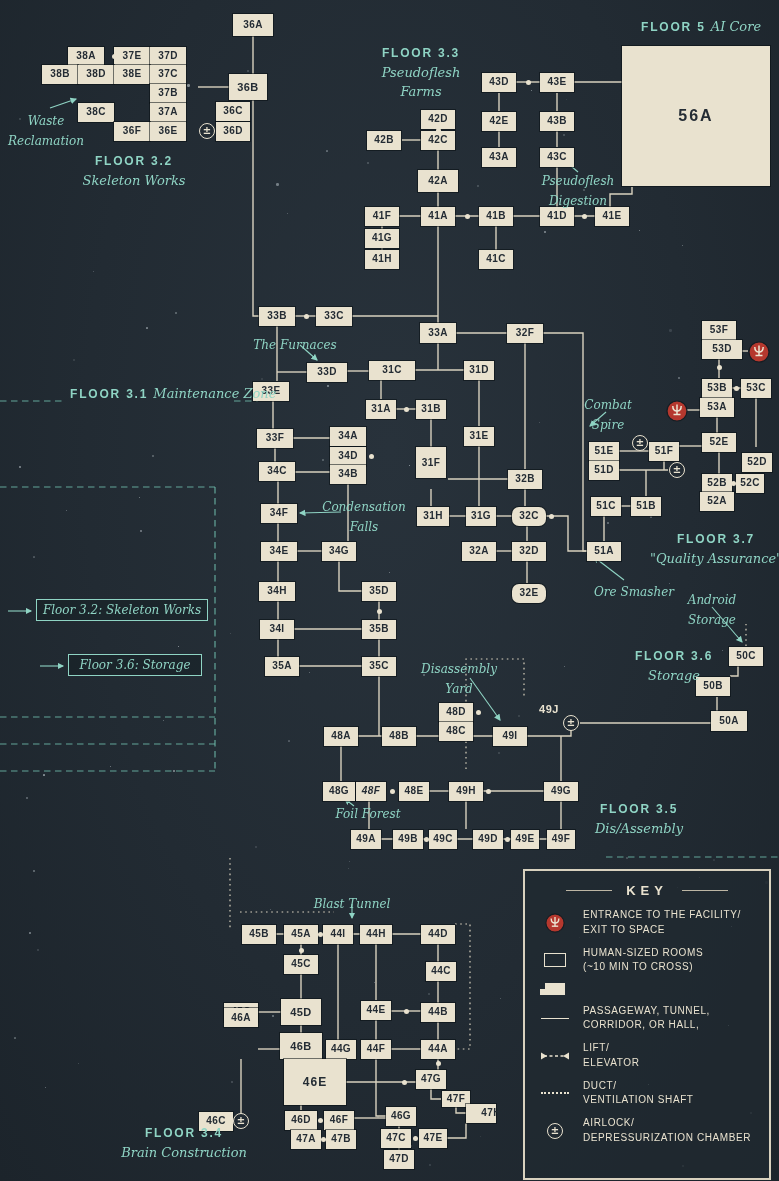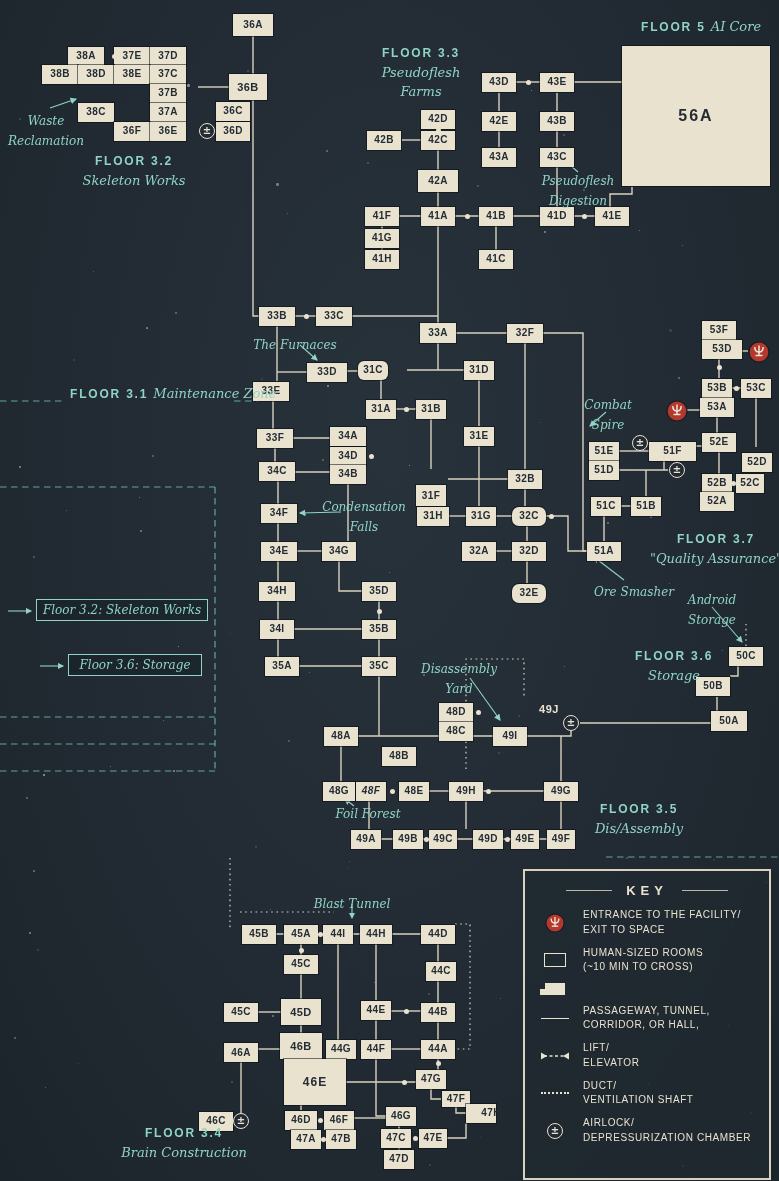--- a/index.html
+++ b/index.html
@@ -313,32 +313,32 @@
       <div class="room" style="left: 540px; top: 206.5px; width: 34px; height: 19px;">41D</div>
       <div class="room" style="left: 595px; top: 206.5px; width: 34px; height: 19px;">41E</div>
       <div class="room" style="left: 365px; top: 228.5px; width: 34px; height: 19px;">41G</div>
       <div class="room" style="left: 365px; top: 249.5px; width: 34px; height: 19px;">41H</div>
       <div class="room" style="left: 479px; top: 249.5px; width: 34px; height: 19px;">41C</div>
       <div class="room" style="left: 259px; top: 306.5px; width: 36px; height: 19px;">33B</div>
       <div class="room" style="left: 316px; top: 306.5px; width: 36px; height: 19px;">33C</div>
       <div class="room" style="left: 420px; top: 323px; width: 36px; height: 20px;">33A</div>
       <div class="room" style="left: 507px; top: 323.5px; width: 36px; height: 19px;">32F</div>
       <div class="room" style="left: 307px; top: 362.5px; width: 40px; height: 19px;">33D</div>
-      <div class="room" style="left: 358px; top: 360.5px; width: 30px; height: 19px; border-radius: 6px;">31C</div>
+      <div class="room" style="left: 369px; top: 360.5px; width: 46px; height: 19px;">31C</div>
       <div class="room" style="left: 464px; top: 360.5px; width: 30px; height: 19px;">31D</div>
       <div class="room" style="left: 253px; top: 381.5px; width: 36px; height: 19px;">33E</div>
       <div class="room" style="left: 366px; top: 399.5px; width: 30px; height: 19px;">31A</div>
       <div class="room" style="left: 416px; top: 399.5px; width: 30px; height: 19px;">31B</div>
       <div class="room" style="left: 464px; top: 426.5px; width: 30px; height: 19px;">31E</div>
       <div class="room" style="left: 257px; top: 428.5px; width: 36px; height: 19px;">33F</div>
       <div class="room" style="left: 330px; top: 426.5px; width: 36px; height: 19px;">34A</div>
       <div class="room" style="left: 330px; top: 446.5px; width: 36px; height: 19px;">34D</div>
       <div class="room" style="left: 259px; top: 461.5px; width: 36px; height: 19px;">34C</div>
       <div class="room" style="left: 330px; top: 464.5px; width: 36px; height: 19px;">34B</div>
-      <div class="room" style="left: 416px; top: 485px; width: 30px; height: 21px;">31F</div>
+      <div class="room" style="left: 416px; top: 447px; width: 30px; height: 31px;">31F</div>
       <div class="room" style="left: 508px; top: 469.5px; width: 34px; height: 19px;">32B</div>
       <div class="room" style="left: 417px; top: 506.5px; width: 32px; height: 19px;">31H</div>
       <div class="room" style="left: 466px; top: 506.5px; width: 30px; height: 19px;">31G</div>
       <div class="room" style="left: 512px; top: 506.5px; width: 34px; height: 19px; border-radius: 7px;">32C</div>
       <div class="room" style="left: 261px; top: 503.5px; width: 36px; height: 19px;">34F</div>
       <div class="room" style="left: 261px; top: 541.5px; width: 36px; height: 19px;">34E</div>
       <div class="room" style="left: 322px; top: 541.5px; width: 34px; height: 19px;">34G</div>
       <div class="room" style="left: 462px; top: 541.5px; width: 34px; height: 19px;">32A</div>
       <div class="room" style="left: 512px; top: 541.5px; width: 34px; height: 19px;">32D</div>
       <div class="room" style="left: 587px; top: 541.5px; width: 34px; height: 19px;">51A</div>
@@ -348,36 +348,36 @@
       <div class="room" style="left: 260px; top: 619.5px; width: 34px; height: 19px;">34I</div>
       <div class="room" style="left: 362px; top: 619.5px; width: 34px; height: 19px;">35B</div>
       <div class="room" style="left: 265px; top: 656.5px; width: 34px; height: 19px;">35A</div>
       <div class="room" style="left: 362px; top: 656.5px; width: 34px; height: 19px;">35C</div>
       <div class="room" style="left: 702px; top: 320.5px; width: 34px; height: 19px;">53F</div>
       <div class="room" style="left: 702px; top: 339.5px; width: 40px; height: 19px;">53D</div>
       <div class="room" style="left: 702px; top: 378.5px; width: 30px; height: 19px;">53B</div>
       <div class="room" style="left: 741px; top: 378.5px; width: 30px; height: 19px;">53C</div>
       <div class="room" style="left: 700px; top: 397.5px; width: 34px; height: 19px;">53A</div>
       <div class="room" style="left: 589px; top: 441.5px; width: 30px; height: 19px;">51E</div>
-      <div class="room" style="left: 649px; top: 441.5px; width: 47px; height: 19px;">51F</div>
+      <div class="room" style="left: 649px; top: 441.5px; width: 30px; height: 19px;">51F</div>
       <div class="room" style="left: 702px; top: 432.5px; width: 34px; height: 19px;">52E</div>
       <div class="room" style="left: 589px; top: 460.5px; width: 30px; height: 19px;">51D</div>
       <div class="room" style="left: 742px; top: 452.5px; width: 30px; height: 19px;">52D</div>
       <div class="room" style="left: 702px; top: 473.5px; width: 30px; height: 19px;">52B</div>
       <div class="room" style="left: 736px; top: 473.5px; width: 28px; height: 19px;">52C</div>
       <div class="room" style="left: 591px; top: 496.5px; width: 30px; height: 19px;">51C</div>
       <div class="room" style="left: 631px; top: 496.5px; width: 30px; height: 19px;">51B</div>
       <div class="room" style="left: 700px; top: 491.5px; width: 34px; height: 19px;">52A</div>
       <div class="room" style="left: 729px; top: 646.5px; width: 34px; height: 19px;">50C</div>
       <div class="room" style="left: 696px; top: 676.5px; width: 34px; height: 19px;">50B</div>
       <div class="room" style="left: 711px; top: 711px; width: 36px; height: 20px;">50A</div>
       <div class="room" style="left: 439px; top: 702.5px; width: 34px; height: 19px;">48D</div>
       <div class="room" style="left: 439px; top: 721.5px; width: 34px; height: 19px;">48C</div>
       <div class="room" style="left: 324px; top: 726.5px; width: 34px; height: 19px;">48A</div>
-      <div class="room" style="left: 382px; top: 726.5px; width: 34px; height: 19px; margin-top: 20px;">48B</div>
+      <div class="room" style="left: 382px; top: 726.5px; width: 34px; height: 19px;">48B</div>
       <div class="room" style="left: 493px; top: 726.5px; width: 34px; height: 19px;">49I</div>
       <div class="room" style="left: 323px; top: 781.5px; width: 32px; height: 19px;">48G</div>
       <div class="room" style="left: 356px; top: 781.5px; width: 30px; height: 19px; font-style: italic;">48F</div>
       <div class="room" style="left: 399px; top: 781.5px; width: 30px; height: 19px;">48E</div>
       <div class="room" style="left: 449px; top: 781.5px; width: 34px; height: 19px;">49H</div>
       <div class="room" style="left: 544px; top: 781.5px; width: 34px; height: 19px;">49G</div>
       <div class="room" style="left: 351px; top: 829.5px; width: 30px; height: 19px;">49A</div>
       <div class="room" style="left: 393px; top: 829.5px; width: 30px; height: 19px;">49B</div>
       <div class="room" style="left: 429px; top: 829.5px; width: 28px; height: 19px;">49C</div>
       <div class="room" style="left: 473px; top: 829.5px; width: 30px; height: 19px;">49D</div>
@@ -387,21 +387,21 @@
       <div class="room" style="left: 284px; top: 924.5px; width: 34px; height: 19px;">45A</div>
       <div class="room" style="left: 323px; top: 924.5px; width: 30px; height: 19px;">44I</div>
       <div class="room" style="left: 360px; top: 924.5px; width: 32px; height: 19px;">44H</div>
       <div class="room" style="left: 421px; top: 924.5px; width: 34px; height: 19px;">44D</div>
       <div class="room" style="left: 284px; top: 954.5px; width: 34px; height: 19px;">45C</div>
       <div class="room" style="left: 426px; top: 961.5px; width: 30px; height: 19px;">44C</div>
       <div class="room" style="left: 224px; top: 1002.5px; width: 34px; height: 19px;">45C</div>
       <div class="room ind" style="left: 281px; top: 999px; width: 40px; height: 26px;">45D</div>
       <div class="room" style="left: 361px; top: 1000.5px; width: 30px; height: 19px;">44E</div>
       <div class="room" style="left: 421px; top: 1002.5px; width: 34px; height: 19px;">44B</div>
-      <div class="room" style="left: 224px; top: 1043px; width: 34px; height: 19px;">46A</div>
+      <div class="room" style="left: 224px; top: 1008px; width: 34px; height: 19px;">46A</div>
       <div class="room ind" style="left: 280px; top: 1033px; width: 42px; height: 26px;">46B</div>
       <div class="room" style="left: 326px; top: 1039.5px; width: 30px; height: 19px;">44G</div>
       <div class="room" style="left: 361px; top: 1039.5px; width: 30px; height: 19px;">44F</div>
       <div class="room" style="left: 421px; top: 1039.5px; width: 34px; height: 19px;">44A</div>
       <div class="room big2" style="left: 284px; top: 1059px; width: 62px; height: 46px;">46E</div>
       <div class="room" style="left: 416px; top: 1069.5px; width: 30px; height: 19px;">47G</div>
       <div class="room" style="left: 199px; top: 1111.5px; width: 34px; height: 19px;">46C</div>
       <div class="room" style="left: 285px; top: 1110.5px; width: 32px; height: 19px;">46D</div>
       <div class="room" style="left: 324px; top: 1110.5px; width: 30px; height: 19px;">46F</div>
       <div class="room" style="left: 386px; top: 1106.5px; width: 30px; height: 19px;">46G</div>

